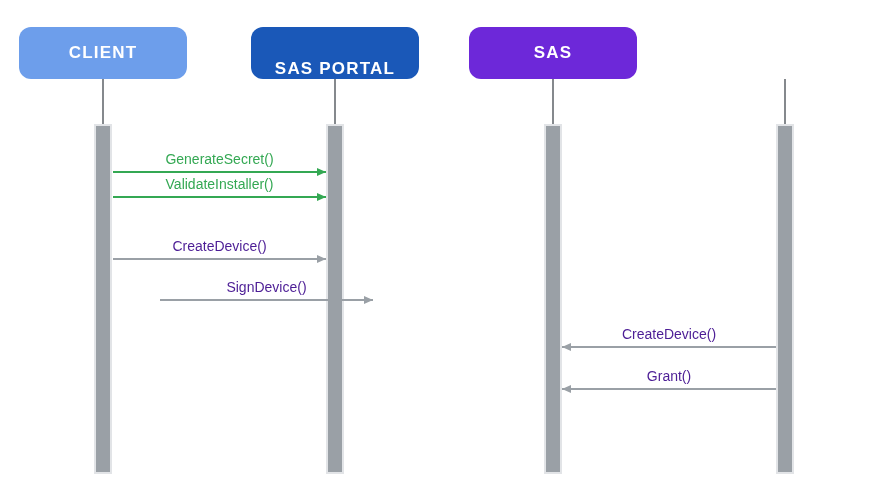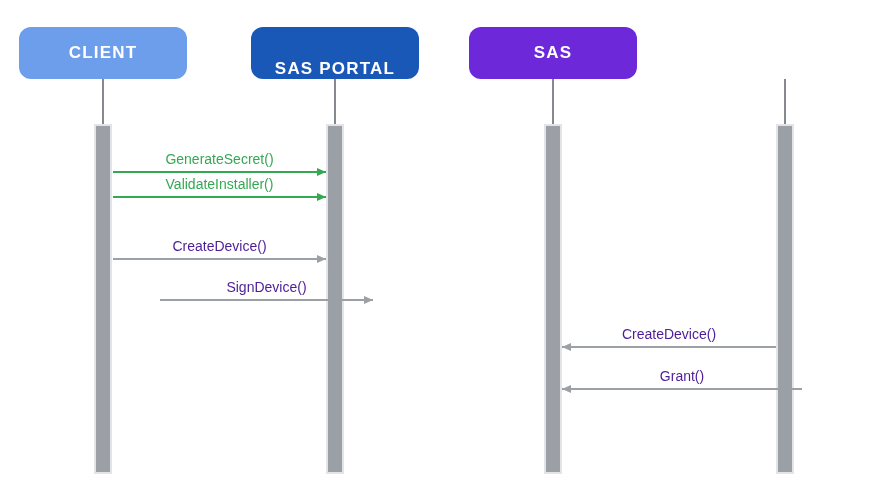--- a/index.html
+++ b/index.html
@@ -90,21 +90,21 @@
   .msg-green { color: #34A853; }
   .msg-green .msg-label { color: #34A853; }
   .msg-gray { color: #9AA0A6; }
   .msg-gray .msg-label { color: #4c1d95; }
 
   .m0 { left: 113px; top: 147px; width: 213px; }
   .m1 { left: 113px; top: 172px; width: 213px; }
   .m2 { left: 113px; top: 234px; width: 213px; }
   .m3 { left: 124px; top: 275px; width: 213px; margin-left: 36px; }
   .m4 { left: 562px; top: 322px; width: 214px; }
-  .m5 { left: 562px; top: 364px; width: 214px; padding-left: 26px; }
+  .m5 { left: 562px; top: 364px; width: 214px; }
 </style>
 </head>
 <body>
 
 <div id="canvas">
 
   <div class="actor-box box-client">
     <span>CLIENT</span>
   </div>
   <div class="actor-box box-sasportal">

